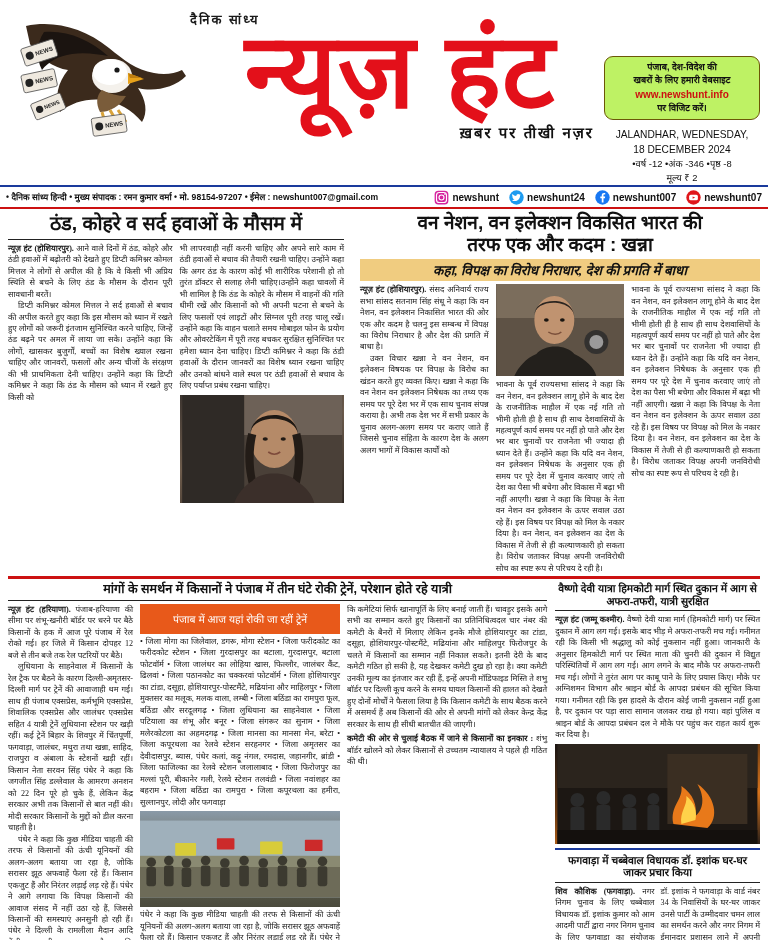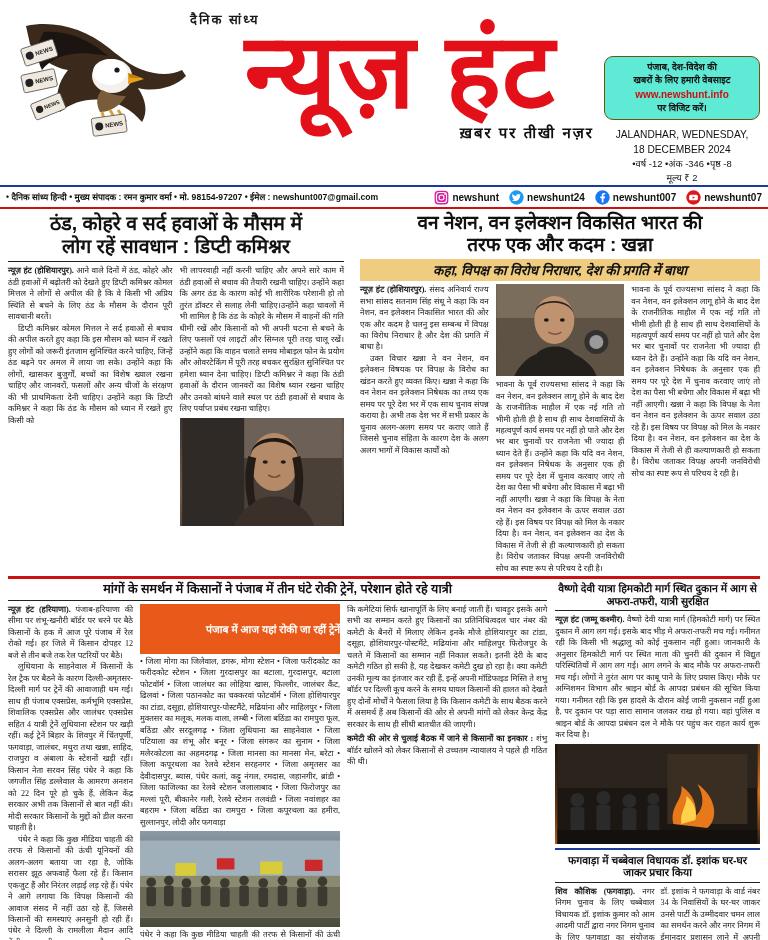--- a/index.html
+++ b/index.html
@@ -30,21 +30,21 @@
     font-size: 104px; line-height: 0.92; letter-spacing: 1px;
     margin-top: -4px;
   }
   .mh-tag {
     font-family: "Liberation Sans", sans-serif;
     font-weight: bold; font-size: 15px; color:#111;
     letter-spacing: 2px; margin-top: 2px; text-align:right; padding-right:6px;
   }
   .mh-right { position:absolute; right: 8px; top: 56px; width: 156px; text-align:center; }
   .web-box {
-    background:#5eead4; border:1.5px solid #6b5708; border-radius:9px;
+    background:#bef264; border:1.5px solid #6b5708; border-radius:9px;
     padding: 4px 4px 3px; font-family:"Liberation Sans", sans-serif;
     font-size: 9.2px; font-weight:bold; color:#111; line-height:1.45;
   }
   .web-box .url { color:#cc1111; font-size:10px; }
   .mh-date {
     margin-top: 7px; font-family:"Liberation Sans", sans-serif;
     font-weight:normal; font-size:10.2px; color:#111; line-height:1.5;
   }
   .mh-issue { font-size: 9.4px; }
 
@@ -106,21 +106,21 @@
     background: linear-gradient(160deg,#1b1512 0%,#6b3a12 40%,#d8741c 70%,#2a201a 100%);
   }
 
   .sechead {
     font-family:"Liberation Sans", sans-serif; font-weight:bold;
     font-size:12.6px; text-align:center; color:#111; line-height:1.2;
   }
   .sechead-sm { font-size:10.6px; }
   .orangebar {
     background:#e8591a; color:#fff; font-family:"Liberation Sans", sans-serif;
-    font-weight:bold; font-size:10.5px; text-align:right; padding:18px 0;
+    font-weight:normal; font-size:10.5px; text-align:center; padding:8px 0;
   }
   .midsec { margin-top:3px; display:flex; gap:8px; }
   .mid-left { width: 545px; }
   .mid-right { width: 207px; }
 </style>
 </head>
 <body>
 
 <div class="page">
 
@@ -225,21 +225,20 @@
 
     </div>
   </div>
 
   <div class="mainwrap">
 
     <div class="topsec">
 
       <div class="left-art">
         <div class="headline h-lead">ठंड, कोहरे व सर्द हवाओं के मौसम में</div>
-        <div class="headline h-lead">लोग रहें सावधान : डिप्टी कमिश्नर</div>
         <div class="rule-thin" style="margin:4px 0 3px;"></div>
         <div class="cols2">
           <div>
             <p class="bodytxt">
               <b class="dateline">न्यूज़ हंट (होशियारपुर).</b><span> आने वाले दिनों में ठंड, कोहरे और ठंडी हवाओं में बढ़ोतरी को देखते हुए डिप्टी कमिश्नर कोमल मित्तल ने लोगों से अपील की है कि वे किसी भी अप्रिय स्थिति से बचने के लिए ठंड के मौसम के दौरान पूरी सावधानी बरतें।</span>
             </p>
             <p class="bodytxt" style="text-indent:10px;">डिप्टी कमिश्नर कोमल मित्तल ने सर्द हवाओं से बचाव की अपील करते हुए कहा कि इस मौसम को ध्यान में रखते हुए लोगों को जरूरी इंतजाम सुनिश्चित करने चाहिए, जिन्हें ठंड बढ़ने पर अमल में लाया जा सके। उन्होंने कहा कि लोगों, खासकर बुजुर्गों, बच्चों का विशेष ख्याल रखना चाहिए और जानवरों, फसलों और अन्य चीजों के संरक्षण की भी प्राथमिकता देनी चाहिए। उन्होंने कहा कि डिप्टी कमिश्नर ने कहा कि ठंड के मौसम को ध्यान में रखते हुए किसी को</p>
           </div>
           <div>
             <p class="bodytxt">भी लापरवाही नहीं करनी चाहिए और अपने सारे काम में ठंडी हवाओं से बचाव की तैयारी रखनी चाहिए। उन्होंने कहा कि अगर ठंड के कारण कोई भी शारीरिक परेशानी हो तो तुरंत डॉक्टर से सलाह लेनी चाहिए।उन्होंने कहा चावलों में भी शामिल है कि ठंड के कोहरे के मौसम में वाहनों की गति धीमी रखें और किसानों को भी अपनी घटना से बचने के लिए फसलों एवं लाइटों और सिग्नल पूरी तरह चालू रखें। उन्होंने कहा कि वाहन चलाते समय मोबाइल फोन के प्रयोग और ओवरटेकिंग में पूरी तरह बचकर सुरक्षित सुनिश्चित पर हमेशा ध्यान देना चाहिए। डिप्टी कमिश्नर ने कहा कि ठंडी हवाओं के दौरान जानवरों का विशेष ध्यान रखना चाहिए और उनको बांधने वाले स्थल पर ठंडी हवाओं से बचाव के लिए पर्याप्त प्रबंध रखना चाहिए।</p>

